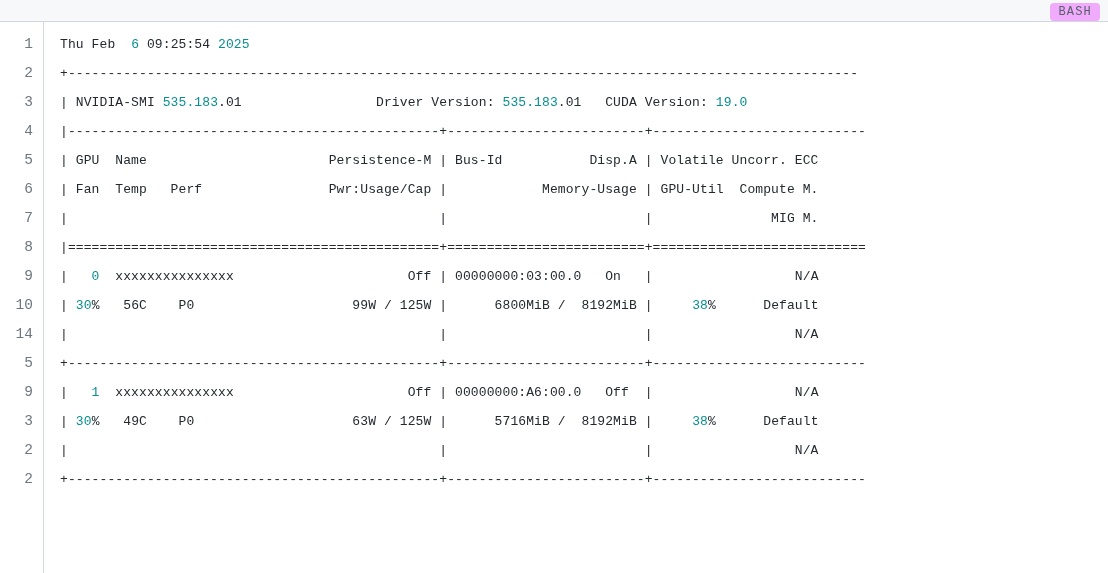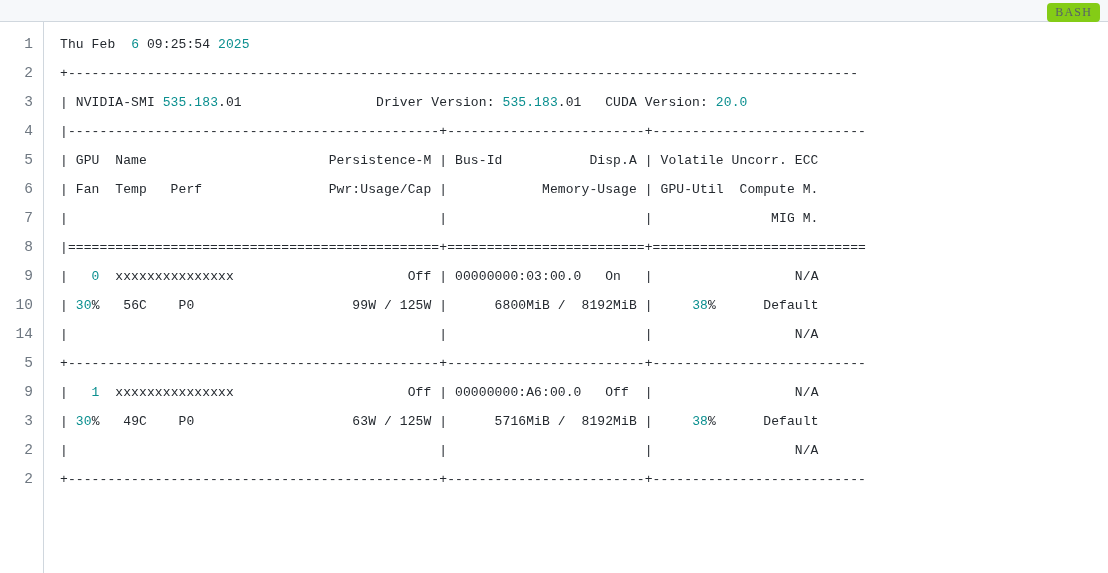--- a/index.html
+++ b/index.html
@@ -16,28 +16,28 @@
     .top-bar {
       height: 22px;
       background: #f6f8fa;
       border-bottom: 1px solid #d0d7de;
       position: relative;
     }
     .lang-badge {
       position: absolute;
       right: 8px;
       top: 3px;
-      background: #84cc16;
+      background: #f0abfc;
       color: #57606a;
       font-size: 12px;
       font-weight: 500;
       padding: 2px 8px;
       border-radius: 4px;
       letter-spacing: 1.2px;
-      font-family: Liberation Serif, serif;
+      font-family: Liberation Mono, monospace;
     }
     .code-area {
       display: flex;
       height: calc(100% - 22px);
       overflow: hidden;
     }
     .gutter {
       width: 44px;
       padding-top: 8px;
       text-align: right;
@@ -85,21 +85,21 @@
       <div>10</div>
       <div>14</div>
       <div>5</div>
       <div>9</div>
       <div>3</div>
       <div>2</div>
       <div>2</div>
     </div>
   <div class="code" id="code">Thu Feb  <span class="n">6</span> 09:25:54 <span class="n">2025</span>
 +----------------------------------------------------------------------------------------------------
-| NVIDIA-SMI <span class="n">535.183</span>.01                 Driver Version: <span class="n">535.183</span>.01   CUDA Version: <span class="n">20.0</span>
+| NVIDIA-SMI <span class="n">535.183</span>.01                 Driver Version: <span class="n">535.183</span>.01   CUDA Version: <span class="n">19.0</span>
 |-----------------------------------------------+-------------------------+---------------------------
 | GPU  Name                       Persistence-M | Bus-Id           Disp.A | Volatile Uncorr. ECC
 | Fan  Temp   Perf                Pwr:Usage/Cap |            Memory-Usage | GPU-Util  Compute M.
 |                                               |                         |               MIG M.
 |===============================================+=========================+===========================
 |   <span class="n">0</span>  xxxxxxxxxxxxxxx                      Off | 00000000:03:00.0   On   |                  N/A
 | <span class="n">30</span>%   56C    P0                    99W / 125W |      6800MiB /  8192MiB |     <span class="n">38</span>%      Default
 |                                               |                         |                  N/A
 +-----------------------------------------------+-------------------------+---------------------------
 |   <span class="n">1</span>  xxxxxxxxxxxxxxx                      Off | 00000000:A6:00.0   Off  |                  N/A

